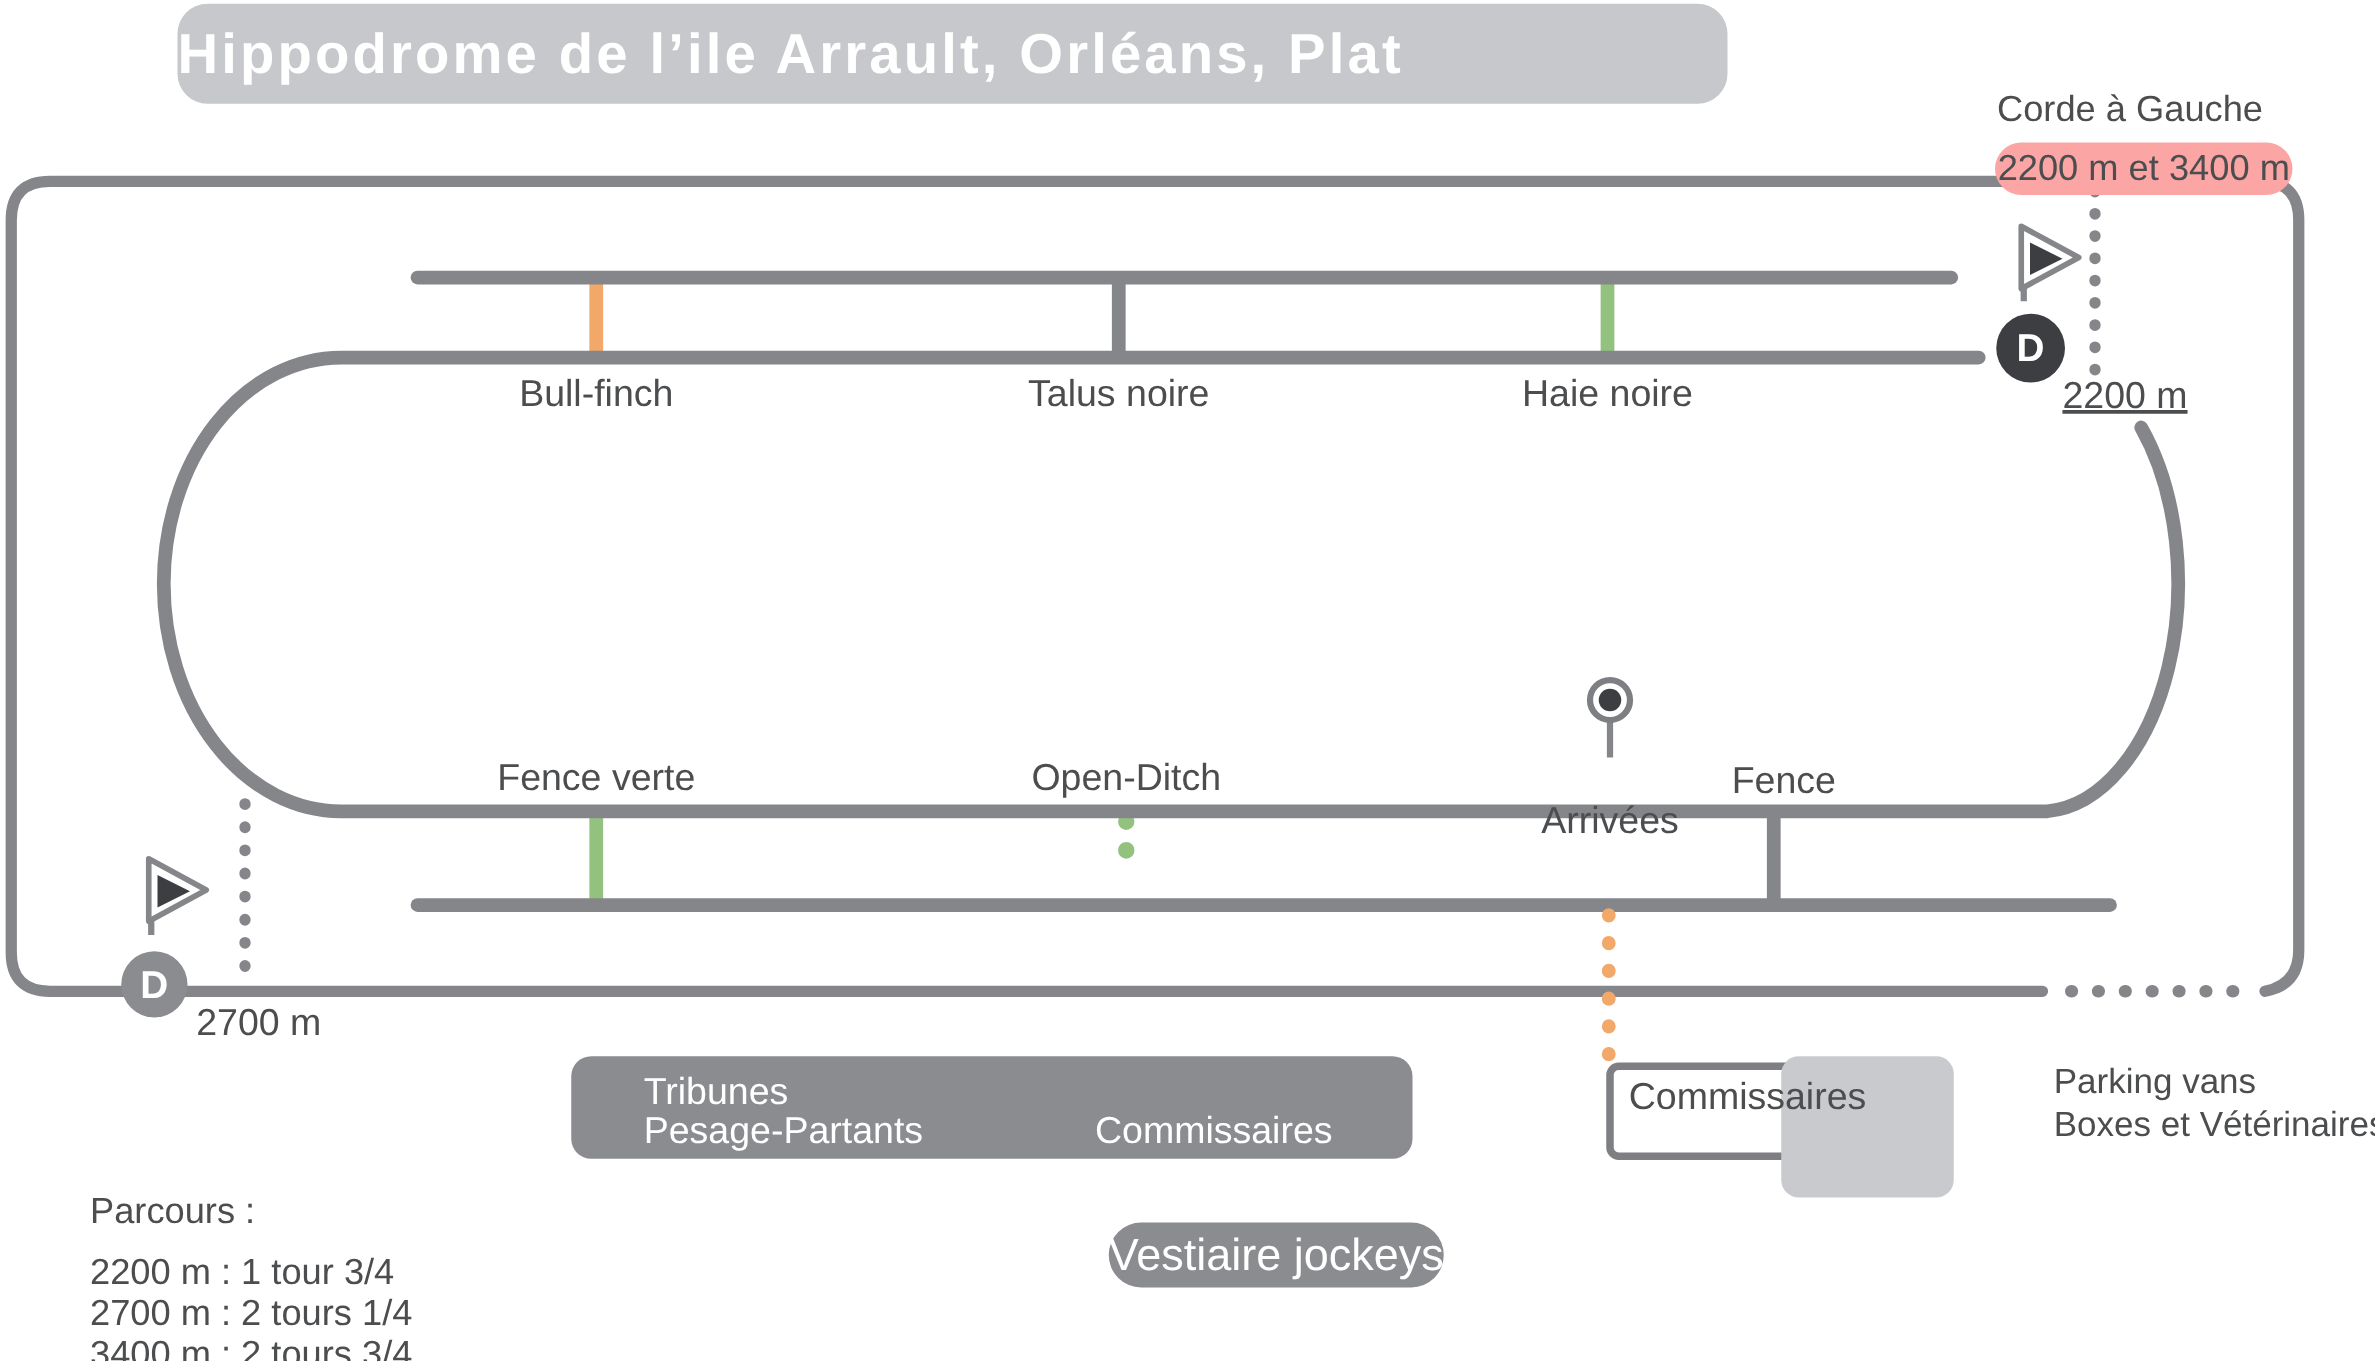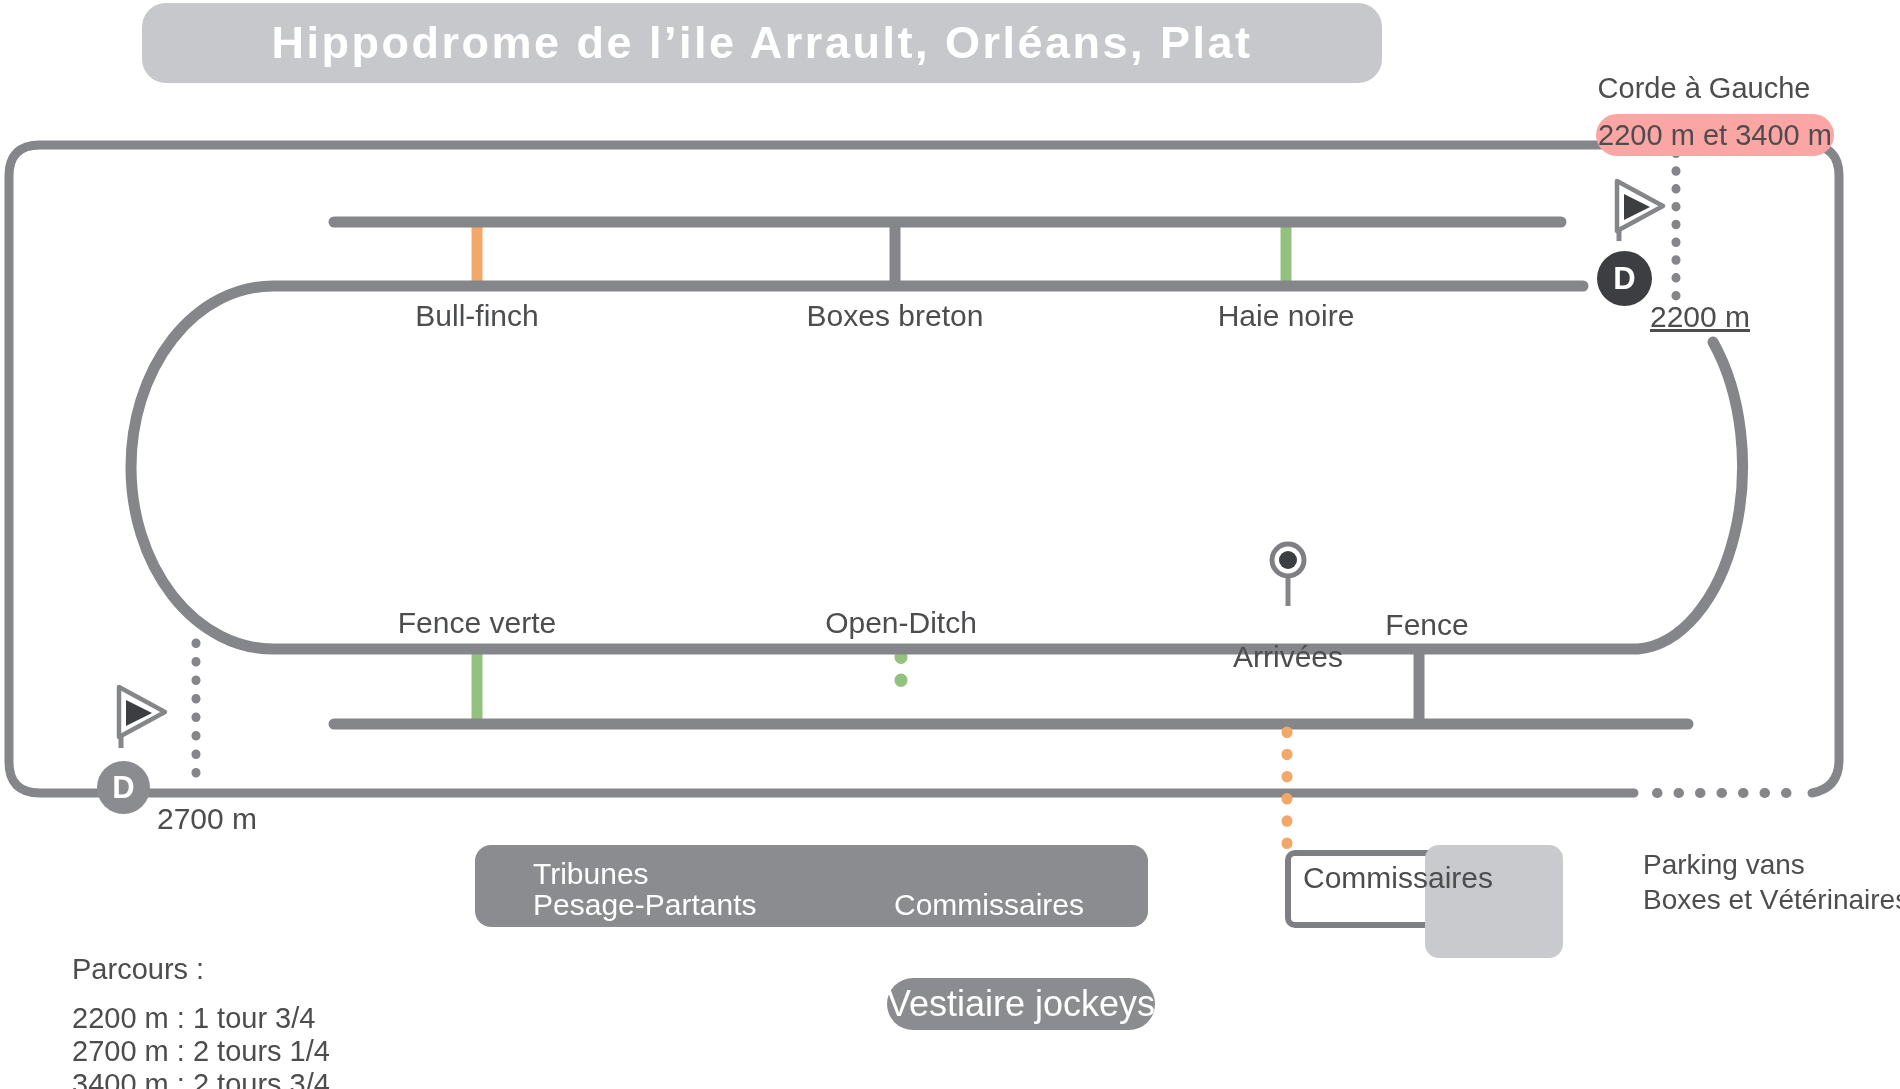--- a/index.html
+++ b/index.html
@@ -5,35 +5,35 @@
   html,body{margin:0;padding:0;background:#ffffff;}
   #stage{
     position:relative;width:1900px;height:1089px;background:#ffffff;overflow:hidden;
     font-family:"Liberation Sans", sans-serif;color:#4c4d4f;
   }
   #trackSvg{position:absolute;left:0;top:0;z-index:1;}
   .lbl{position:absolute;font-size:30px;color:#4c4d4f;white-space:nowrap;transform:translateX(-50%);z-index:2;}
   .lbl-left{position:absolute;font-size:28px;color:#4c4d4f;white-space:nowrap;z-index:2;}
   .title-banner{
     position:absolute;left:142px;top:3px;width:1240px;height:80px;background:#c7c8cb;border-radius:24px;
-    display:flex;align-items:center;justify-content:center;z-index:2;
+    display:flex;align-items:center;justify-content:flex-start;z-index:2;
   }
   .title-banner span{color:#ffffff;font-size:45px;font-weight:700;letter-spacing:2.5px;white-space:nowrap;}
   .corde-label{position:absolute;left:1704px;top:72px;transform:translateX(-50%);font-size:29px;color:#4c4d4f;white-space:nowrap;z-index:2;}
   .corde-pill{
     position:absolute;left:1596px;top:114px;width:238px;height:42px;background:#fca5a5;border-radius:21px;
     display:flex;align-items:center;justify-content:center;font-size:29px;color:#4c4d4f;white-space:nowrap;z-index:2;
   }
   .d-badge{
     position:absolute;border-radius:50%;display:flex;align-items:center;justify-content:center;
     color:#ffffff;font-size:31px;font-weight:700;z-index:3;
   }
   .d-badge.dark{left:1597px;top:251px;width:55px;height:55px;background:#3d3e41;}
   .d-badge.light{left:97px;top:761px;width:53px;height:53px;background:#8b8c90;}
-  .tribunes-box{position:absolute;left:475px;top:845px;width:673px;height:82px;background:#8b8c90;border-radius:16px;z-index:2;}
+  .tribunes-box{position:absolute;left:457px;top:845px;width:673px;height:82px;background:#8b8c90;border-radius:16px;z-index:2;}
   .tribunes-box span{position:absolute;color:#ffffff;font-size:30px;white-space:nowrap;}
   .commissaires-outline{position:absolute;left:1285px;top:850px;width:178px;height:78px;background:#ffffff;border:6px solid #7e7f83;border-radius:10px;box-sizing:border-box;z-index:2;}
   .gray-box{position:absolute;left:1425px;top:845px;width:138px;height:113px;background:#c9cacd;border-radius:14px;z-index:3;}
   .commissaires-text{position:absolute;left:1303px;top:861px;font-size:30px;color:#4c4d4f;white-space:nowrap;z-index:4;}
   .vestiaire-pill{
     position:absolute;left:887px;top:978px;width:268px;height:52px;background:#8b8c90;border-radius:26px;
     display:flex;align-items:center;justify-content:center;color:#ffffff;font-size:36px;white-space:nowrap;z-index:2;
   }
   .parcours{position:absolute;left:72px;top:953px;z-index:2;}
   .parcours .pt{font-size:29px;margin-bottom:16px;}
@@ -90,21 +90,21 @@
 
   <div class="corde-label">Corde à Gauche</div>
   <div class="corde-pill">
     <span>2200 m et 3400 m</span>
   </div>
 
   <div class="d-badge dark">D</div>
   <div class="d-badge light">D</div>
 
   <div class="lbl" style="left:477px;top:299px;">Bull-finch</div>
-  <div class="lbl" style="left:895px;top:299px;">Boxes breton</div>
+  <div class="lbl" style="left:895px;top:299px;">Talus noire</div>
   <div class="lbl" style="left:1286px;top:299px;">Haie noire</div>
 
   <div class="lbl" style="left:477px;top:606px;">Fence verte</div>
   <div class="lbl" style="left:901px;top:606px;">Open-Ditch</div>
   <div class="lbl" style="left:1288px;top:608px;margin-top:32px;">Arrivées</div>
   <div class="lbl" style="left:1427px;top:608px;">Fence</div>
 
   <div class="lbl" style="left:1700px;top:300px;text-decoration:underline;">2200 m</div>
   <div class="lbl" style="left:207px;top:802px;">2700 m</div>
 

